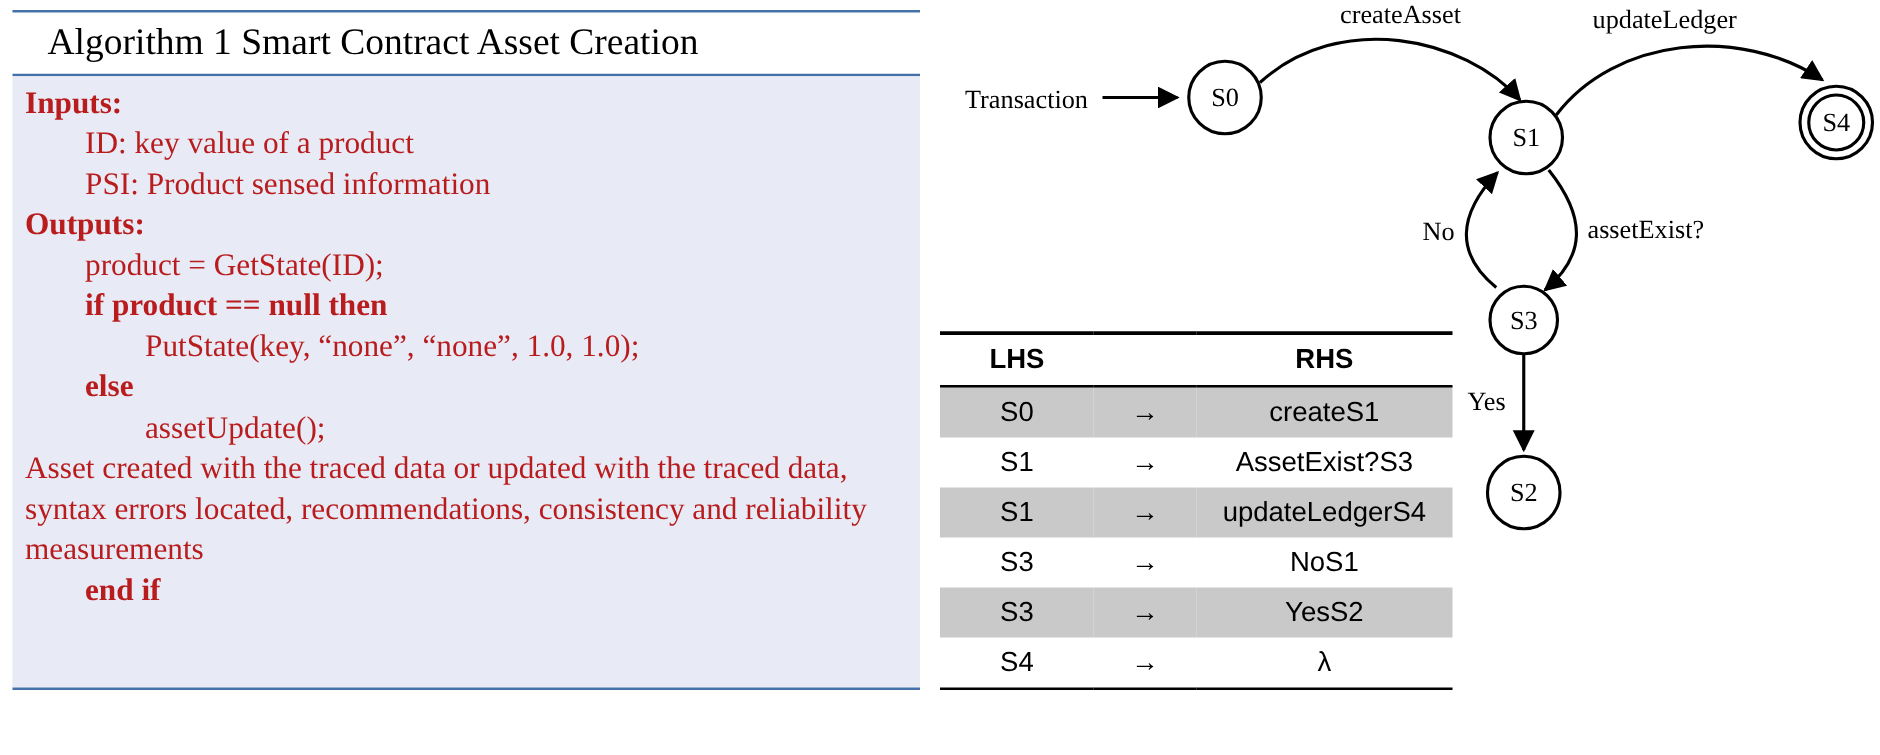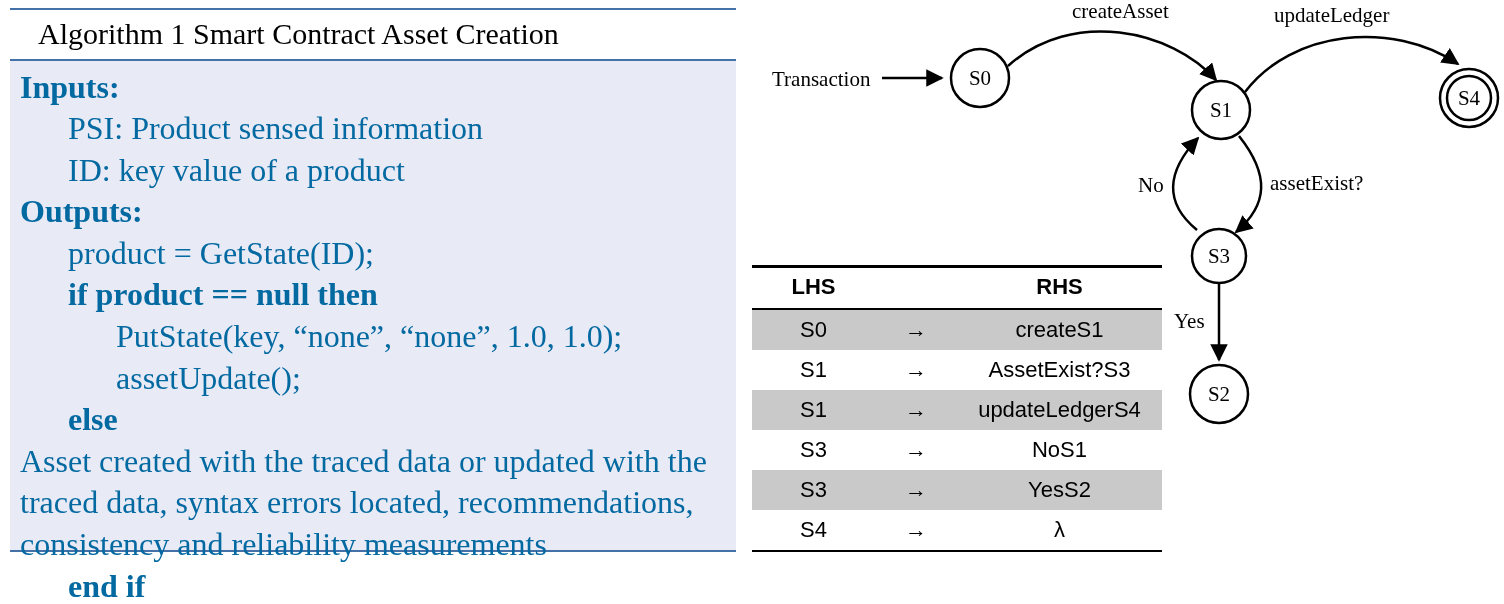--- a/index.html
+++ b/index.html
@@ -42,23 +42,23 @@
     white-space: nowrap;
     margin-left: 24px;
   }
   #algo-body {
     background: #e8eaf6;
     padding: 6px 10px 8px 10px;
     height: 489px;
     box-sizing: border-box;
   }
   .algo-line {
-    font-size: 32px;
+    font-size: 25px;
     line-height: 1.30;
-    color: #0369a1;
+    color: #b91c1c;
     white-space: pre-wrap;
   }
   .algo-line.bold { font-weight: bold; }
   .indent1 { padding-left: 48px; }
   .indent2 { padding-left: 96px; font-family: Liberation Serif, serif; }
 
   
   #right {
     position: absolute;
     left: 742px;
@@ -123,30 +123,30 @@
 
 <div id="page">
 
   <div id="algorithm">
     <div class="rule"></div>
     <div id="algo-title">Algorithm 1 Smart Contract Asset Creation</div>
     <div class="rule thin"></div>
 
     <div id="algo-body">
       <div class="algo-line bold">Inputs:</div>
+      <div class="algo-line indent1">ID: key value of a product</div>
       <div class="algo-line indent1">PSI: Product sensed information</div>
-      <div class="algo-line indent1">ID: key value of a product</div>
 
       <div class="algo-line bold">Outputs:</div>
 
       <div class="algo-line indent1">product = GetState(ID);</div>
       <div class="algo-line indent1 bold">if product == null then</div>
       <div class="algo-line indent2">PutState(key, “none”, “none”, 1.0, 1.0);</div>
+      <div class="algo-line indent1 bold">else</div>
       <div class="algo-line indent2">assetUpdate();</div>
-      <div class="algo-line indent1 bold">else</div>
       <div class="algo-line">Asset created with the traced data or updated with the traced data, syntax errors located, recommendations, consistency and reliability measurements</div>
 
       <div class="algo-line indent1 bold">end if</div>
     </div>
 
     <div class="rule thin"></div>
   </div>
 
   <div id="right">
 

